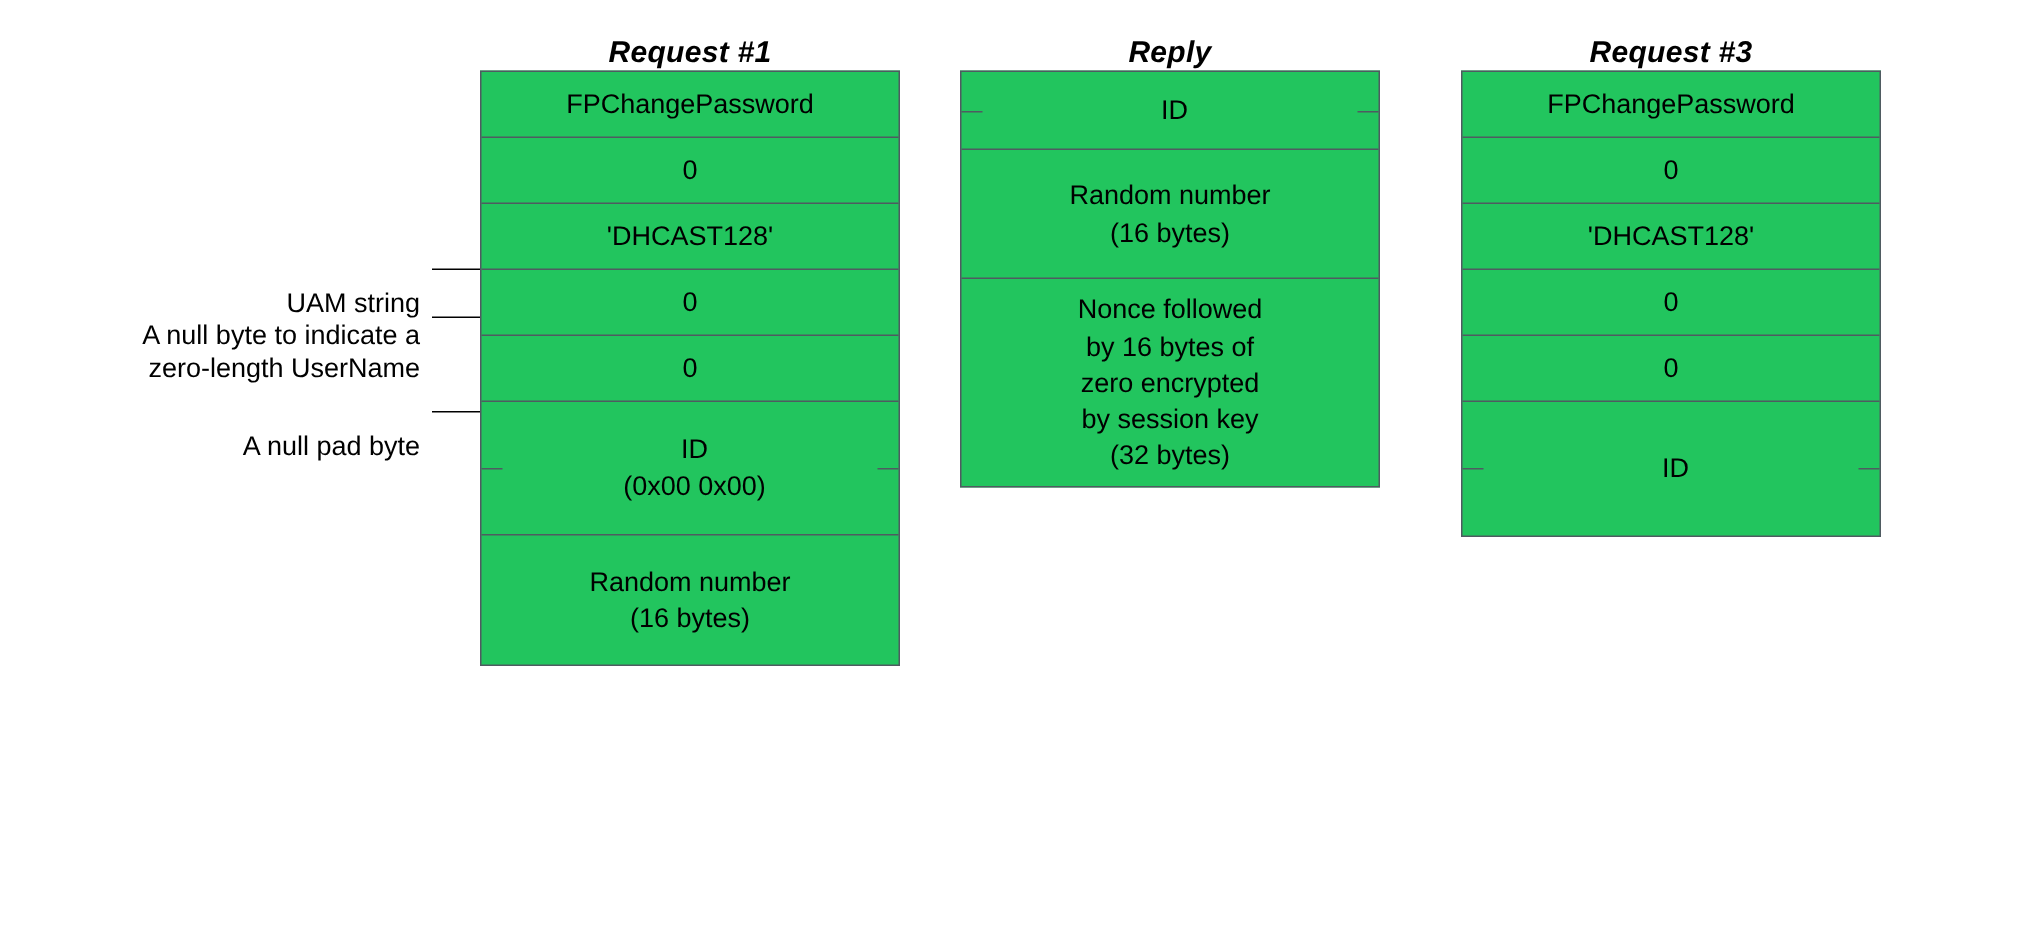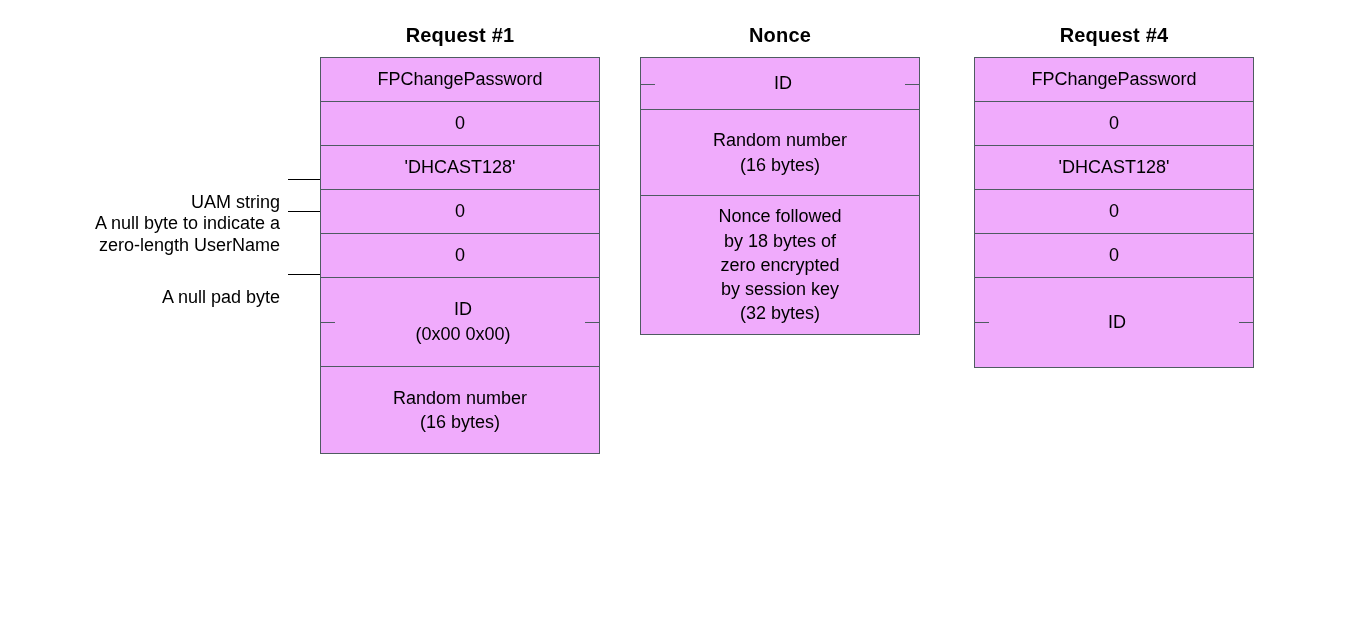--- a/index.html
+++ b/index.html
@@ -24,26 +24,26 @@
     position: relative;
   }
   .col {
     display: flex;
     flex-direction: column;
     align-items: center;
   }
   .col-title {
     font-size: 20px;
     font-weight: 700;
-    margin-bottom: 10px;
     letter-spacing: 0.2px;
+    font-style: italic;
   }
   .stack {
     border: 1px solid #4f5b61;
-    background: #f0abfc;
+    background: #22c55e;
     width: 280px;
   }
   .cell {
     border-bottom: 1px solid #4f5b61;
     display: flex;
     align-items: center;
     justify-content: center;
     text-align: center;
     padding: 4px 14px;
     font-size: 18px;
@@ -130,37 +130,37 @@
       <div class="cell h90-open open-cell">ID
 (0x00 0x00)</div>
       <div class="cell h86">Random number
 (16 bytes)</div>
     </div>
   </div>
 
   <div class="spacer-col"></div>
 
   <div class="col">
-    <div class="col-title">Nonce</div>
+    <div class="col-title">Reply</div>
     <div class="stack">
       <div class="cell h52-open open-cell" style="margin-top:0;">ID</div>
       <div class="cell h86">Random number
 (16 bytes)</div>
       <div class="cell h138">Nonce followed
-by 18 bytes of
+by 16 bytes of
 zero encrypted
 by session key
 (32 bytes)</div>
     </div>
   </div>
 
   <div class="spacer-col-wide"></div>
 
   <div class="col">
-    <div class="col-title">Request #4</div>
+    <div class="col-title">Request #3</div>
     <div class="stack">
       <div class="cell h44">FPChangePassword</div>
       <div class="cell h44">0</div>
       <div class="cell h44">'DHCAST128'</div>
       <div class="cell h44">0</div>
       <div class="cell h44">0</div>
       <div class="cell h90-open open-cell">ID</div>
     </div>
   </div>
 

